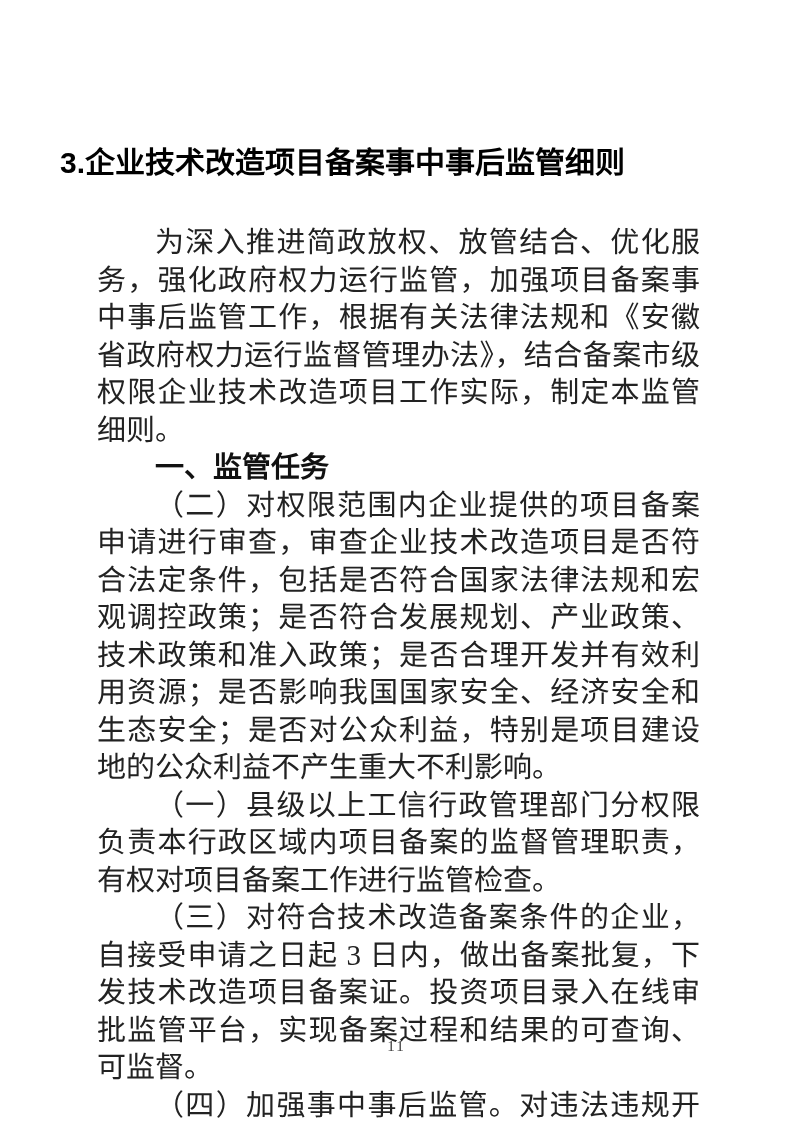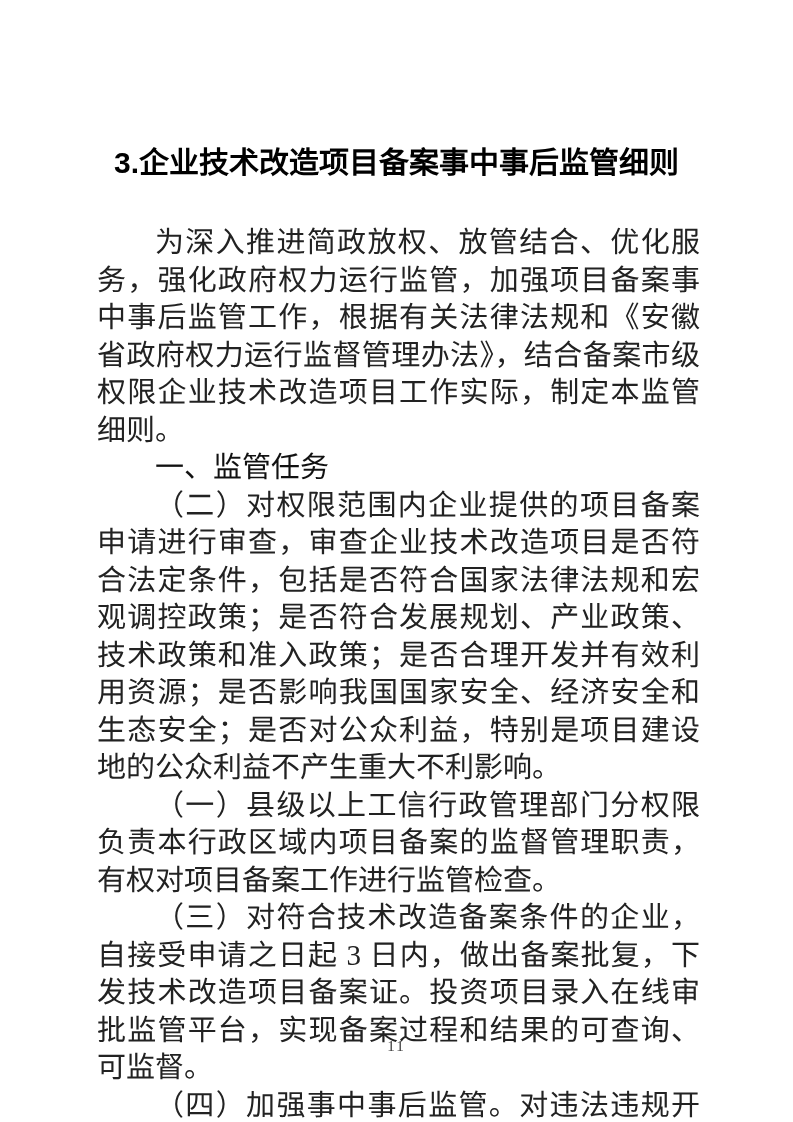--- a/index.html
+++ b/index.html
@@ -12,21 +12,21 @@
     width: 793px;
     height: 1122px;
     margin: 0 auto;
     background: #ffffff;
     overflow: hidden;
     box-sizing: border-box;
     padding-top: 143px;
   }
   .doc-title {
     margin: 0 60px 41px 60px;
-    text-align: center;
+    text-align: left;
     font-family: "Liberation Sans", "DejaVu Sans", sans-serif;
     font-weight: bold;
     font-size: 30px;
     line-height: 40px;
     color: #000000;
     letter-spacing: 0px;
   }
   .doc-body {
     margin: 0 93px 0 97px;
   }
@@ -35,21 +35,21 @@
     font-family: "Liberation Serif", "DejaVu Serif", serif;
     font-size: 29px;
     line-height: 37.5px;
     color: #222222;
     text-align: justify;
     text-justify: inter-character;
     text-indent: 2em;
   }
   .para.heading {
     font-family: "Liberation Sans", "DejaVu Sans", sans-serif;
-    font-weight: normal;
+    font-weight: bold;
     color: #111111;
   }
   .page-number {
     position: absolute;
     left: 0;
     right: 0;
     top: 1038px;
     text-align: center;
     font-family: "Liberation Serif", "DejaVu Serif", serif;
     font-size: 15px;

